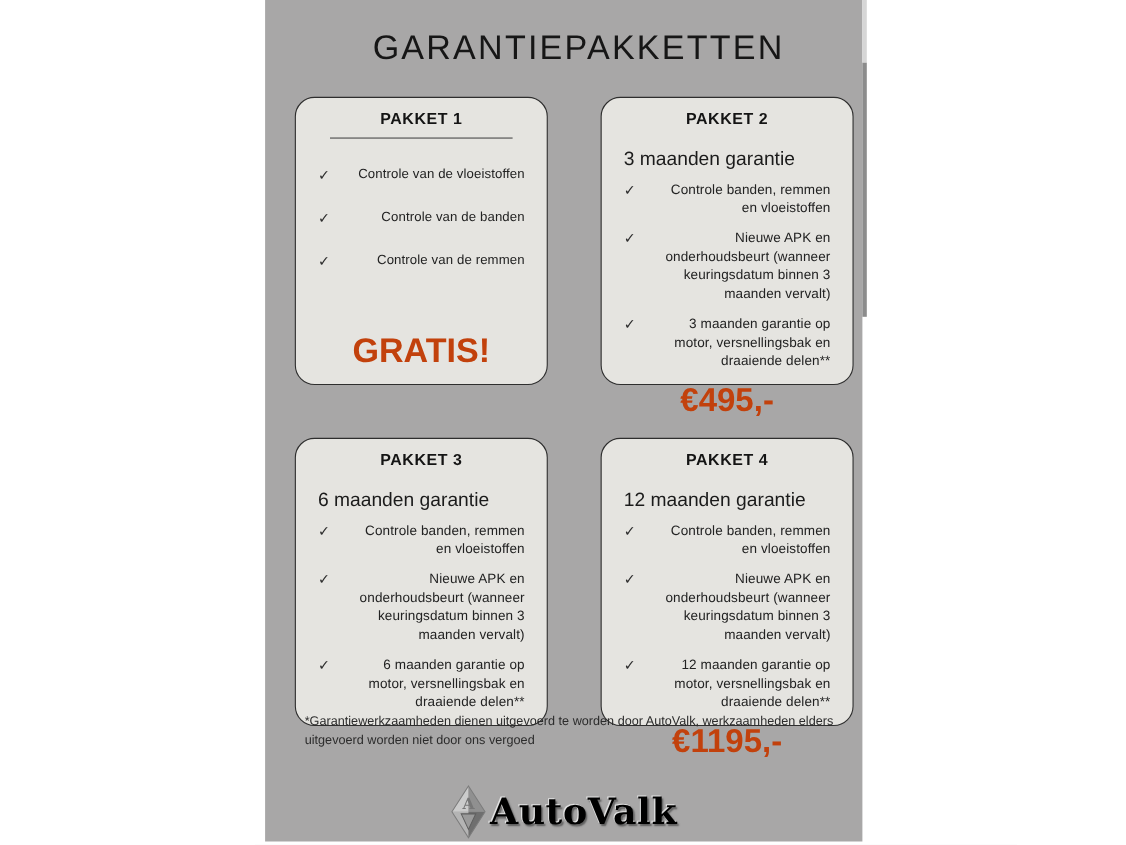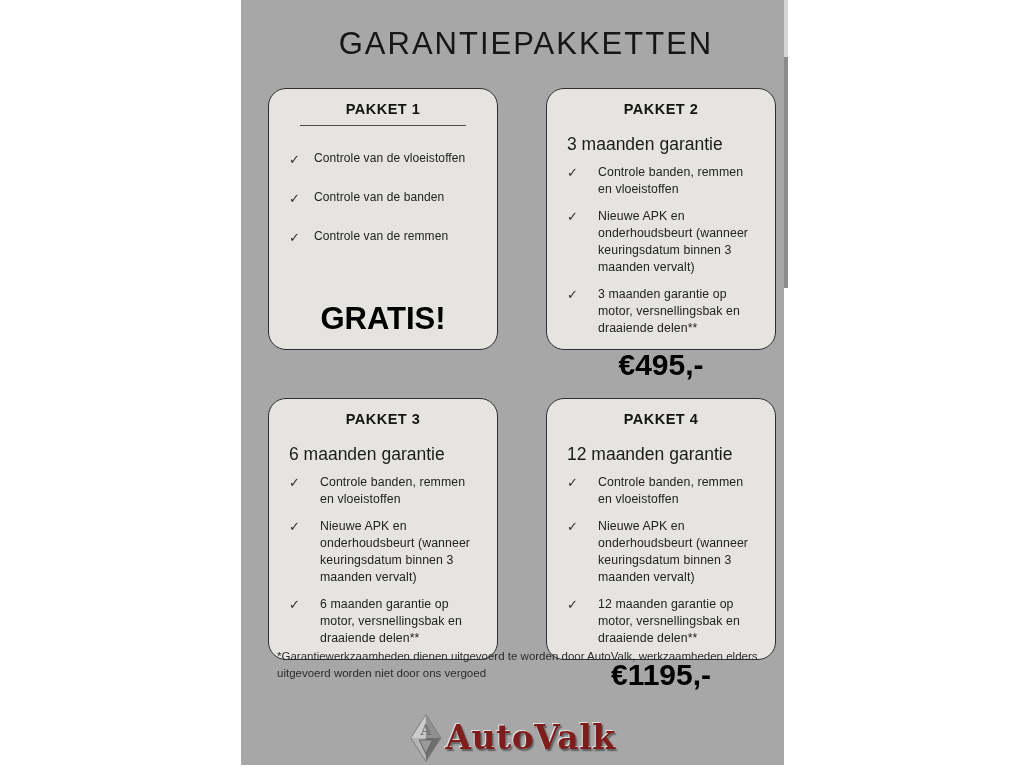--- a/index.html
+++ b/index.html
@@ -53,44 +53,45 @@
   .pkg-item { display: flex; margin-bottom: 9px; }
   .card.simple .pkg-item { margin-bottom: 22px; }
   .pkg-item .check {
     width: 15px; flex: 0 0 15px; margin-right: 16px;
     color: #2e2e2e; font-size: 13px; line-height: 17px;
   }
   .card.simple .pkg-item .check { margin-right: 10px; }
   .pkg-item .item-text {
     flex: 1; font-size: 12.3px; color: #222222; line-height: 17.3px;
     letter-spacing: 0.1px;
+    text-align: right;
   }
   .card.simple .pkg-item .item-text { font-size: 12px; line-height: 15px; }
   .pkg-price {
     margin-top: auto; margin-bottom: 4px; text-align: center;
-    font-size: 30px; font-weight: bold; color: #000000; letter-spacing: 0px;
+    font-size: 30px; font-weight: bold; color: #c2410c; letter-spacing: 0px;
     line-height: 36px;
   }
   .card.simple .pkg-price { font-size: 31px; }
 
   .footnotes {
     position: absolute; left: 36px; top: 648px; width: 494px;
     font-size: 11.5px; color: #2b2b2b; line-height: 17px;
   }
   .footnotes p { margin-bottom: 6px; }
 
   .logo {
     position: absolute; bottom: 2px; left: 50%; transform: translateX(-50%);
     display: flex; align-items: center; gap: 4px;
   }
   .logo-diamond { width: 32px; height: 50px; }
   .logo-text {
     font-family: "DejaVu Serif", "Liberation Serif", serif;
     font-weight: bold; font-size: 33px; line-height: 50px;
-    color: #7f1d1d;
+    color: #000000;
     text-shadow: -1px -1px 0 rgba(235,235,235,0.85), 1.5px 1.5px 1.5px rgba(70,70,70,0.75);
     letter-spacing: 0.5px;
   }
 </style>
 </head>
 <body>
 
 <div class="poster">
 
   <h1 class="poster-title">GARANTIEPAKKETTEN</h1>

